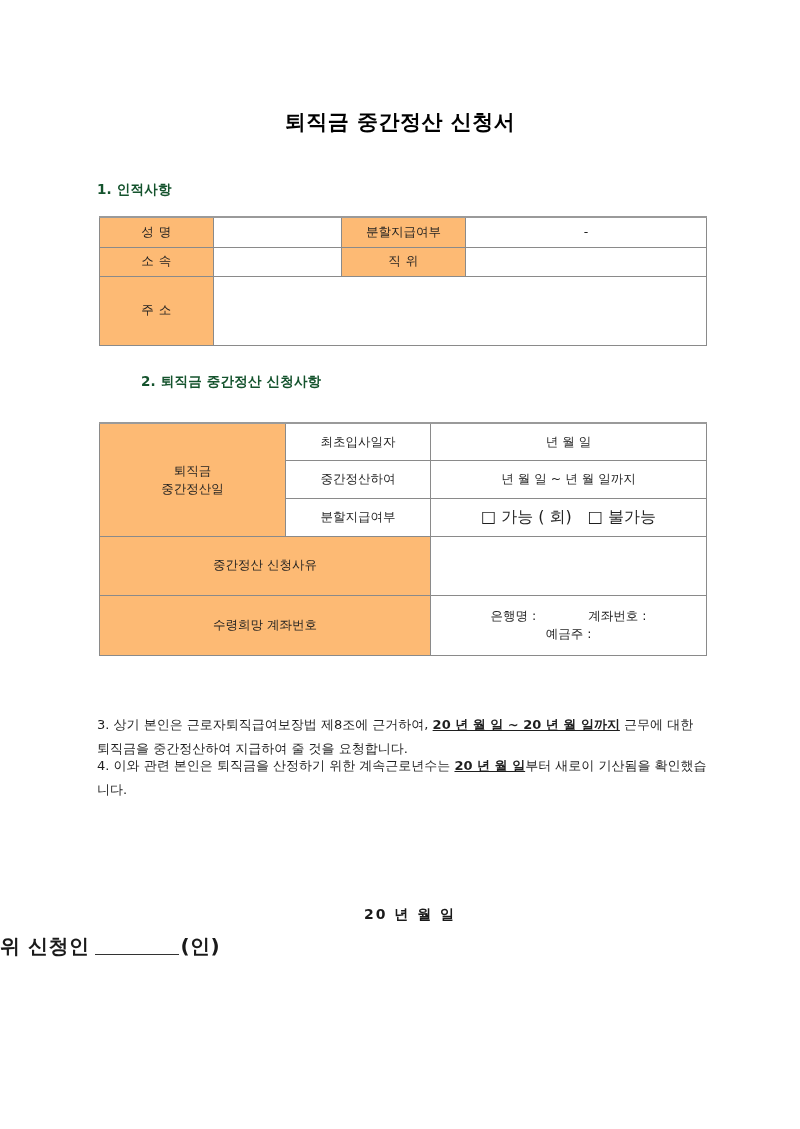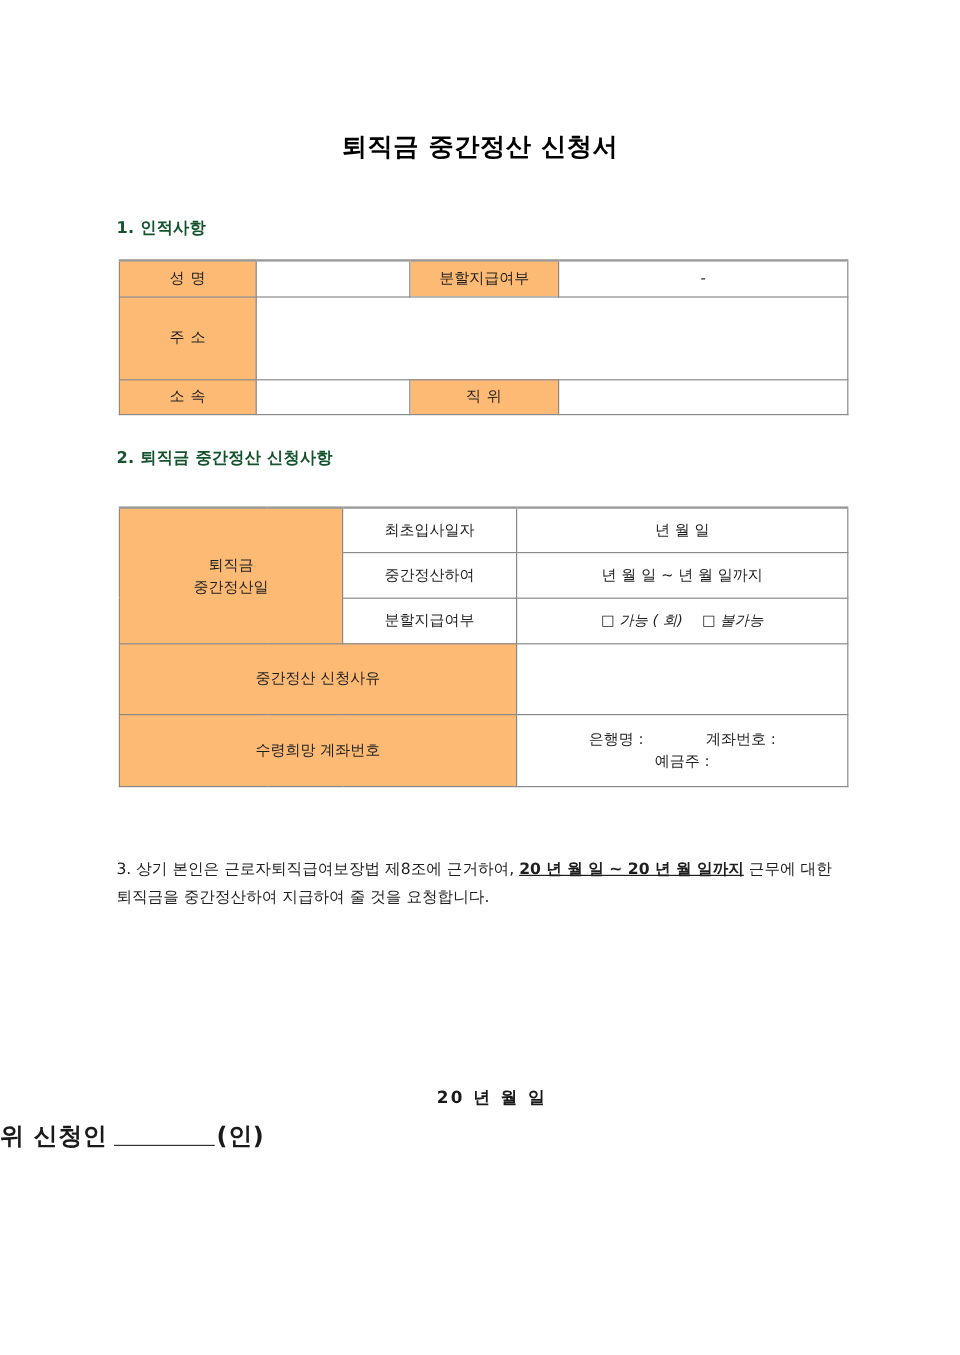--- a/index.html
+++ b/index.html
@@ -35,21 +35,21 @@
   
   .section-heading {
     position: absolute;
     left: 97px;
     font-size: 13.5px;
     font-weight: bold;
     color: #14532d;
     letter-spacing: 0.2px;
   }
   #sec1-heading { top: 181px; }
-  #sec2-heading { top: 373px; }
+  #sec2-heading { top: 373px; margin-left: 44px; }
 
   
   .tbl {
     position: absolute;
     left: 99px;
     width: 607px;
     border-collapse: collapse;
     table-layout: fixed;
     font-size: 12.5px;
     color: #1f1f1f;
@@ -77,22 +77,21 @@
 
   
   .spaced { letter-spacing: 0.5px; }
   .gap-sm { display: inline-block; width: 26px; }
   .gap-xs { display: inline-block; width: 16px; }
 
   .stack-line { display: block; }
 
   .checkbox-glyph {
     font-family: "DejaVu Sans", sans-serif;
-    font-size: 12px;
-    font-style: italic;
+    font-size: 16px;
   }
 
   
   .para {
     position: absolute;
     left: 97px;
     width: 612px;
     font-size: 13px;
     line-height: 1.85;
     color: #1f1f1f;
@@ -153,28 +152,28 @@
       <col style="width:241px">
     </colgroup>
     <tbody>
       <tr class="first-row">
         <td class="hdr spaced" style="height:30px">성        명</td>
         <td class="val"></td>
         <td class="hdr">분할지급여부</td>
         <td class="val val-center">-</td>
       </tr>
       <tr>
+        <td class="hdr spaced" style="height:29px">소        속</td>
+        <td class="val"></td>
+        <td class="hdr spaced">직        위</td>
+        <td class="val"></td>
+      </tr>
+      <tr>
         <td class="hdr spaced" style="height:69px">주        소</td>
         <td class="val" colspan="3"></td>
-      </tr>
-      <tr>
-        <td class="hdr spaced" style="height:29px">소        속</td>
-        <td class="val"></td>
-        <td class="hdr spaced">직        위</td>
-        <td class="val"></td>
       </tr>
     </tbody>
   </table>
 
   <div class="section-heading" id="sec2-heading">2. 퇴직금 중간정산 신청사항</div>
 
   <table class="tbl" id="table-request">
     <colgroup>
       <col style="width:123px">
       <col style="width:63px">
@@ -211,20 +210,23 @@
           <span class="stack-line">예금주 :</span>
         </td>
       </tr>
     </tbody>
   </table>
 
   <div class="para" id="para-3">
     <span>3. 상기 본인은 근로자퇴직급여보장법 제8조에 근거하여, </span><span class="bu">20 년    월    일 ~ 20 년    월    일까지</span><span> 근무에 대한 퇴직금을 중간정산하여 지급하여 줄 것을 요청합니다.</span>
   </div>
 
+  <div class="para" id="para-4">
+    <span>4. 이와 관련 본인은 퇴직금을 산정하기 위한 계속근로년수는 </span><span class="bu">20 년    월    일</span><span>부터 새로이 기산됨을 확인했습니다.</span>
+  </div>
 
 
   <div class="footer-date">20  년    월    일</div>
 
   <div class="footer-sign">
     <span>위 신청인</span><span class="sign-rule"></span><span>(인)</span>
   </div>
 
 </div>
 

